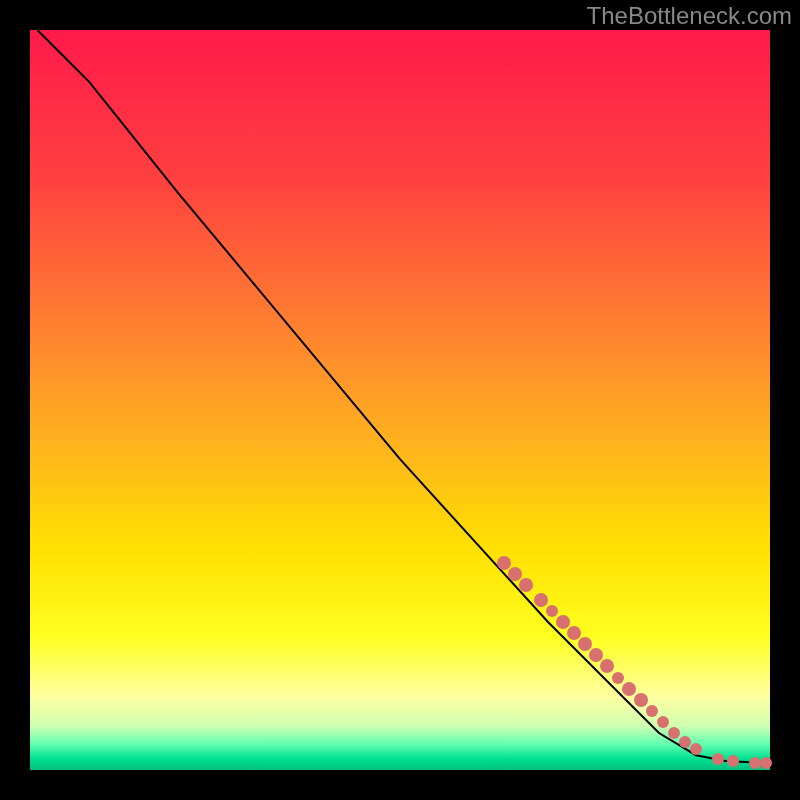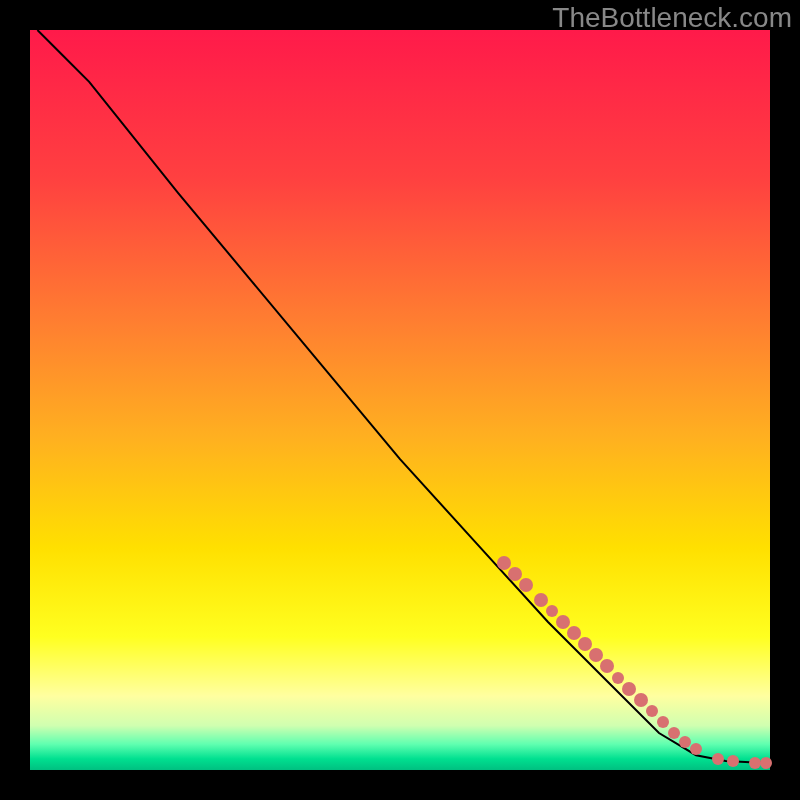--- a/index.html
+++ b/index.html
@@ -13,21 +13,21 @@
     background: #000;
     position: relative;
     overflow: hidden;
     font-family: Arial, Helvetica, sans-serif;
   }
   .attribution {
     position: absolute;
     top: 2px;
     right: 8px;
     color: #888;
-    font-size: 28px;
+    font-size: 24px;
     font-weight: 500;
     z-index: 10;
   }
   .plot-area {
     position: absolute;
     left: 30px;
     top: 30px;
     width: 740px;
     height: 740px;
   }

